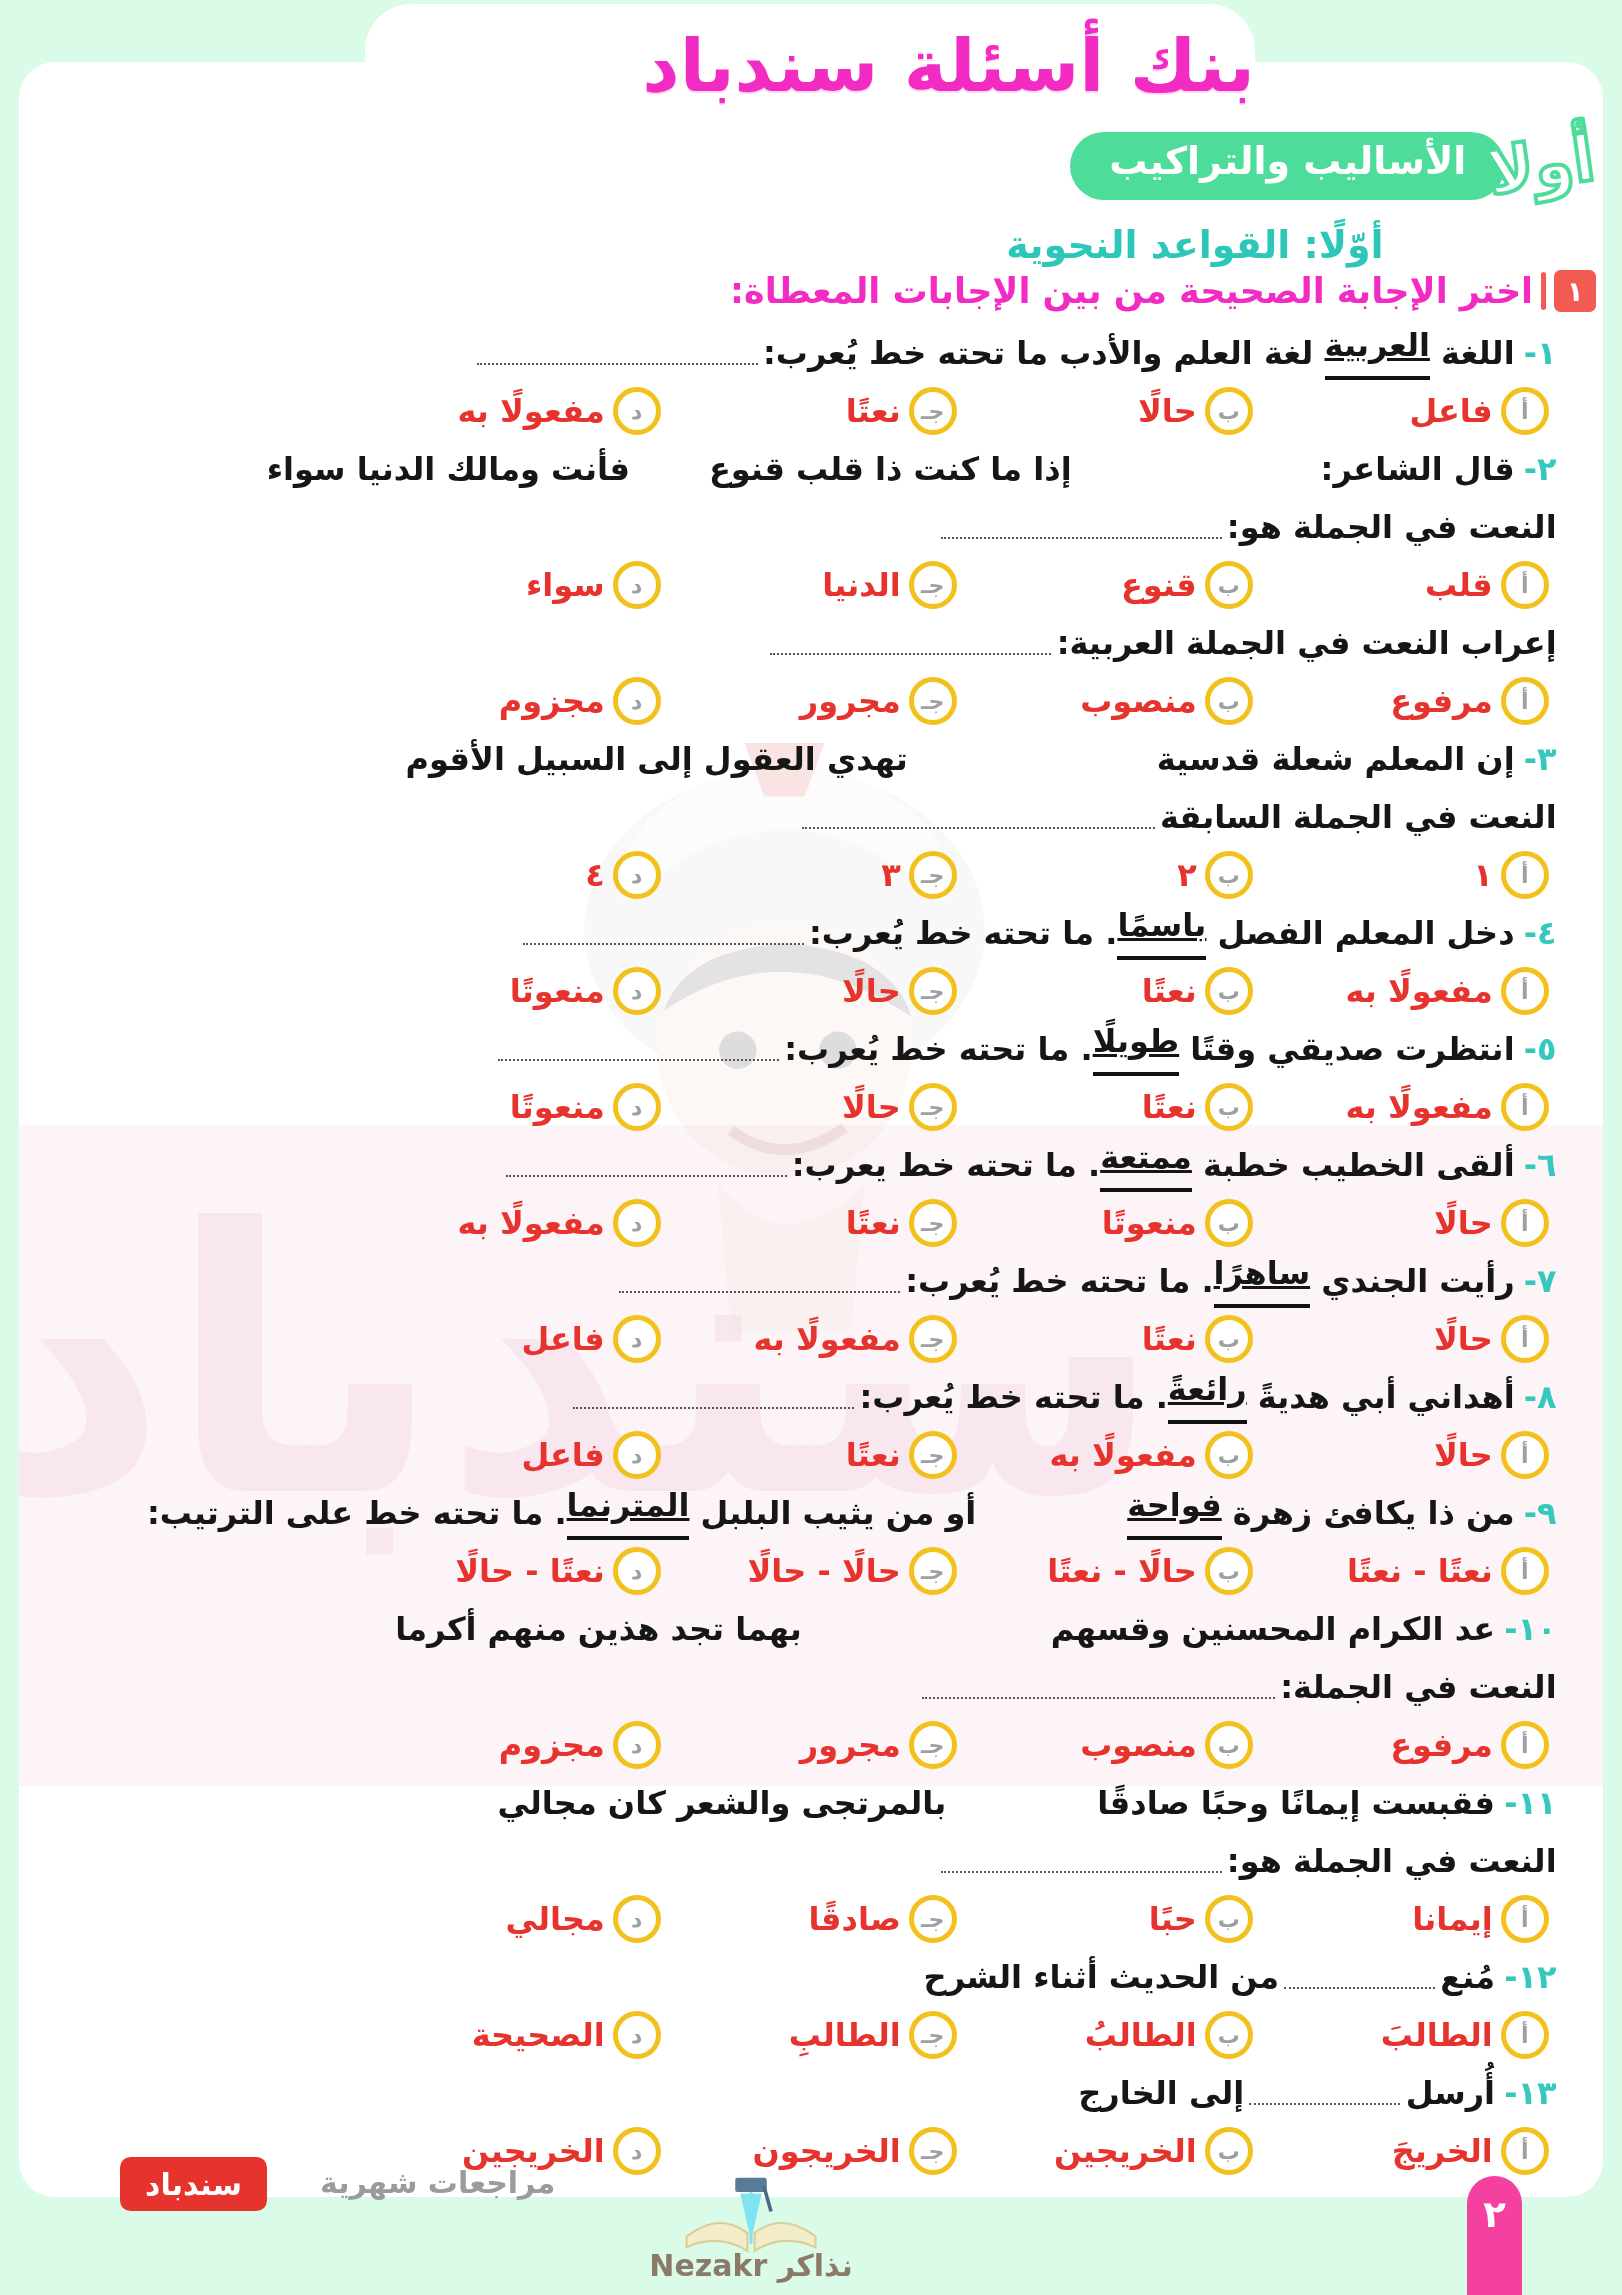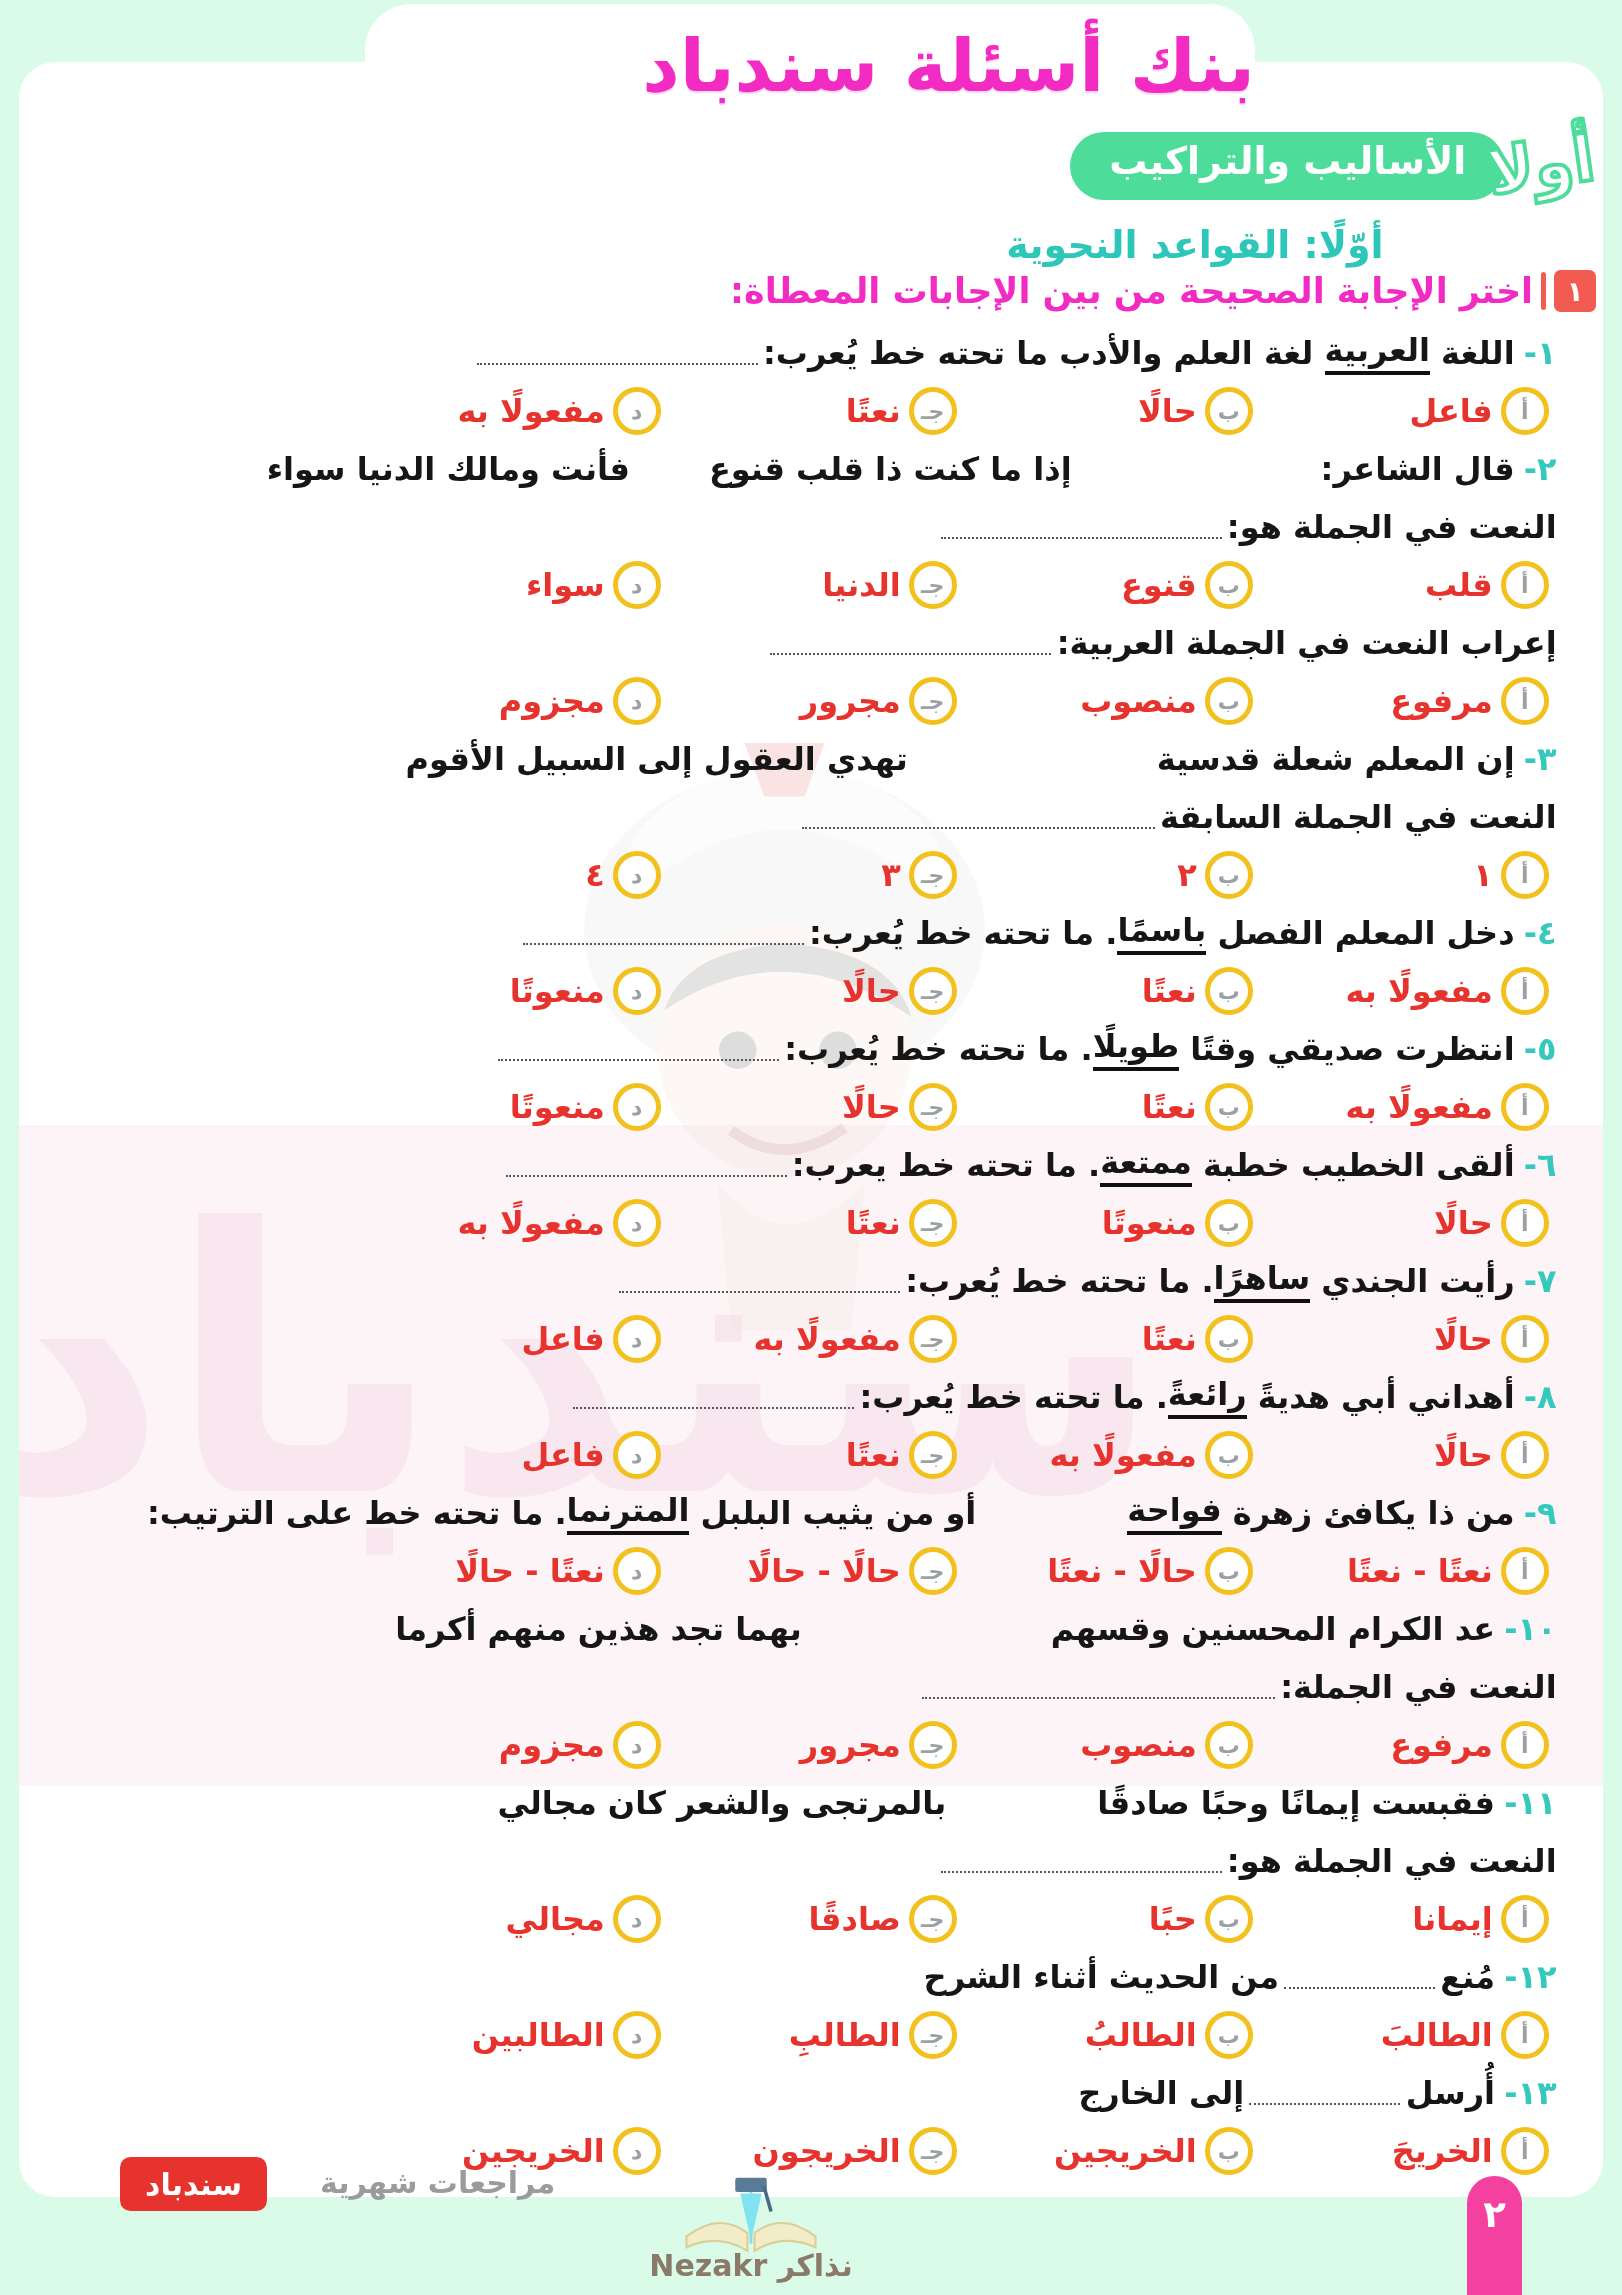--- a/index.html
+++ b/index.html
@@ -37,21 +37,21 @@
     display:flex;align-items:center;justify-content:center;font-size:27.5px;font-weight:700;}
   .instr-bar{width:5.2px;height:38px;background:#f25b52;margin:0 7.9px;border-radius:2.6px;}
   .instr-text{font-size:35px;font-weight:700;color:#f22cc3;}
 
   
   #questions{position:absolute;top:262px;right:46px;left:26px;}
   .q-row{height:58px;display:flex;align-items:center;}
   .q-row.stem{font-size:32px;font-weight:700;color:#161616;}
   .qnum{color:#35c9bd;font-weight:700;margin-left:9.2px;white-space:nowrap;}
   .qtext{white-space:pre;}
-  .qtext.u{border-bottom:4.6px solid #111;padding-bottom:2px;}
+  .qtext.u{border-bottom:4.6px solid #111;padding-bottom:12px;text-decoration:underline;}
   .dots{border-bottom:2.6px dotted #555;height:22px;align-self:center;margin:0 5.2px;}
   .dots.short{width:151px;}
   .dots.mid{width:281px;}
   .dots.long{width:353px;}
   .hgap{display:inline-block;}
   .hgap.narrow{width:79px;}
   .hgap.mid{width:151px;}
   .hgap.wide{width:249px;}
 
   .q-row.opts{padding-right:7.9px;}
@@ -466,21 +466,21 @@
               <div class="opt">
                 <span class="circle">ب</span>
                 <span class="opt-text">الطالبُ</span>
               </div>
               <div class="opt">
                 <span class="circle">جـ</span>
                 <span class="opt-text">الطالبِ</span>
               </div>
               <div class="opt">
                 <span class="circle">د</span>
-                <span class="opt-text">الطالبين</span>
+                <span class="opt-text">الصحيحة</span>
               </div>
             </div>
           </div>
           <div class="question">
             <div class="q-row stem">
               <span class="qnum">١٣-</span>
               <span class="qtext">أُرسل</span>
               <span class="dots short"></span>
               <span class="qtext">إلى الخارج</span>
             </div>

